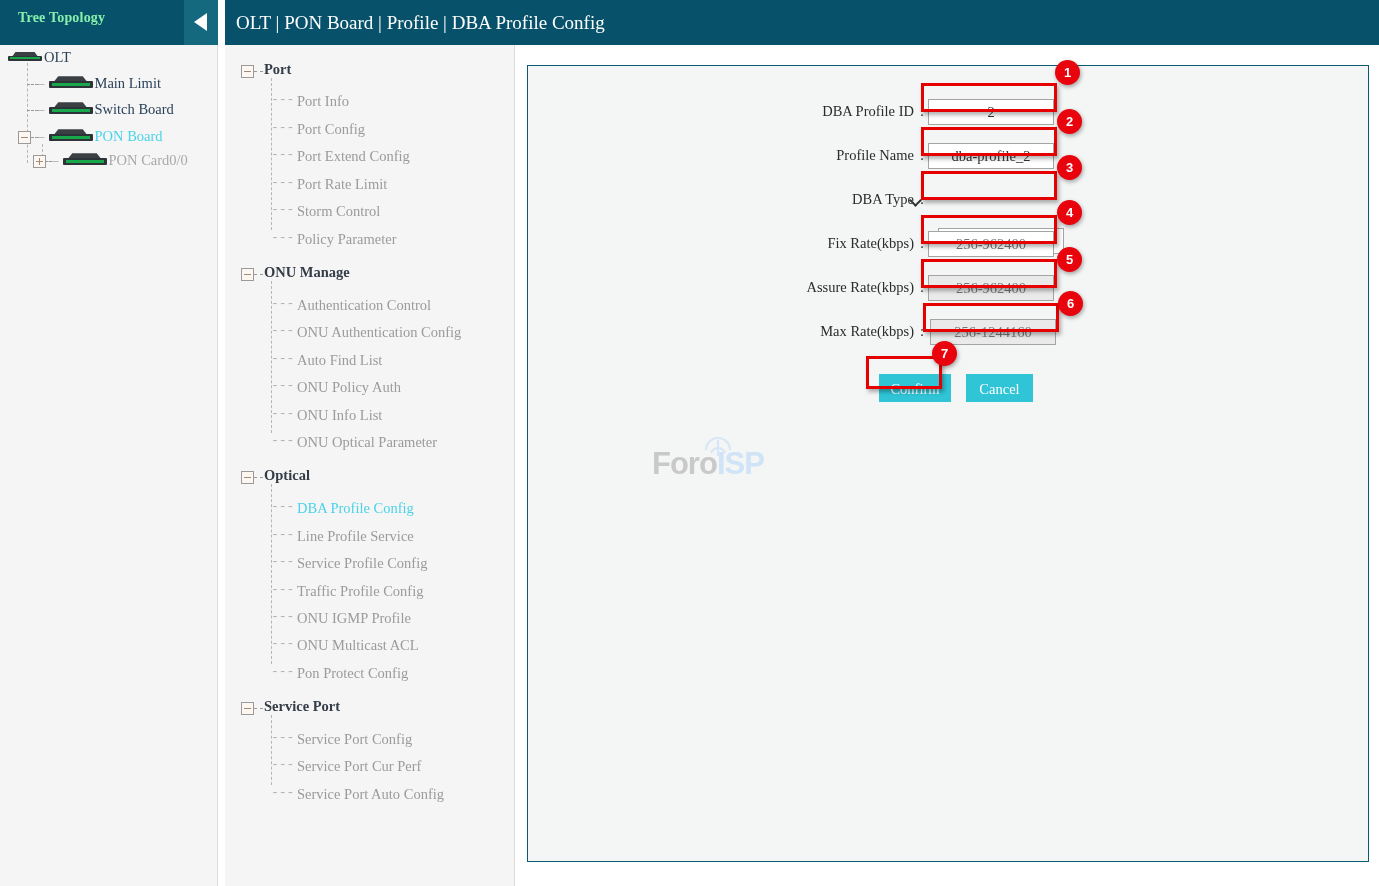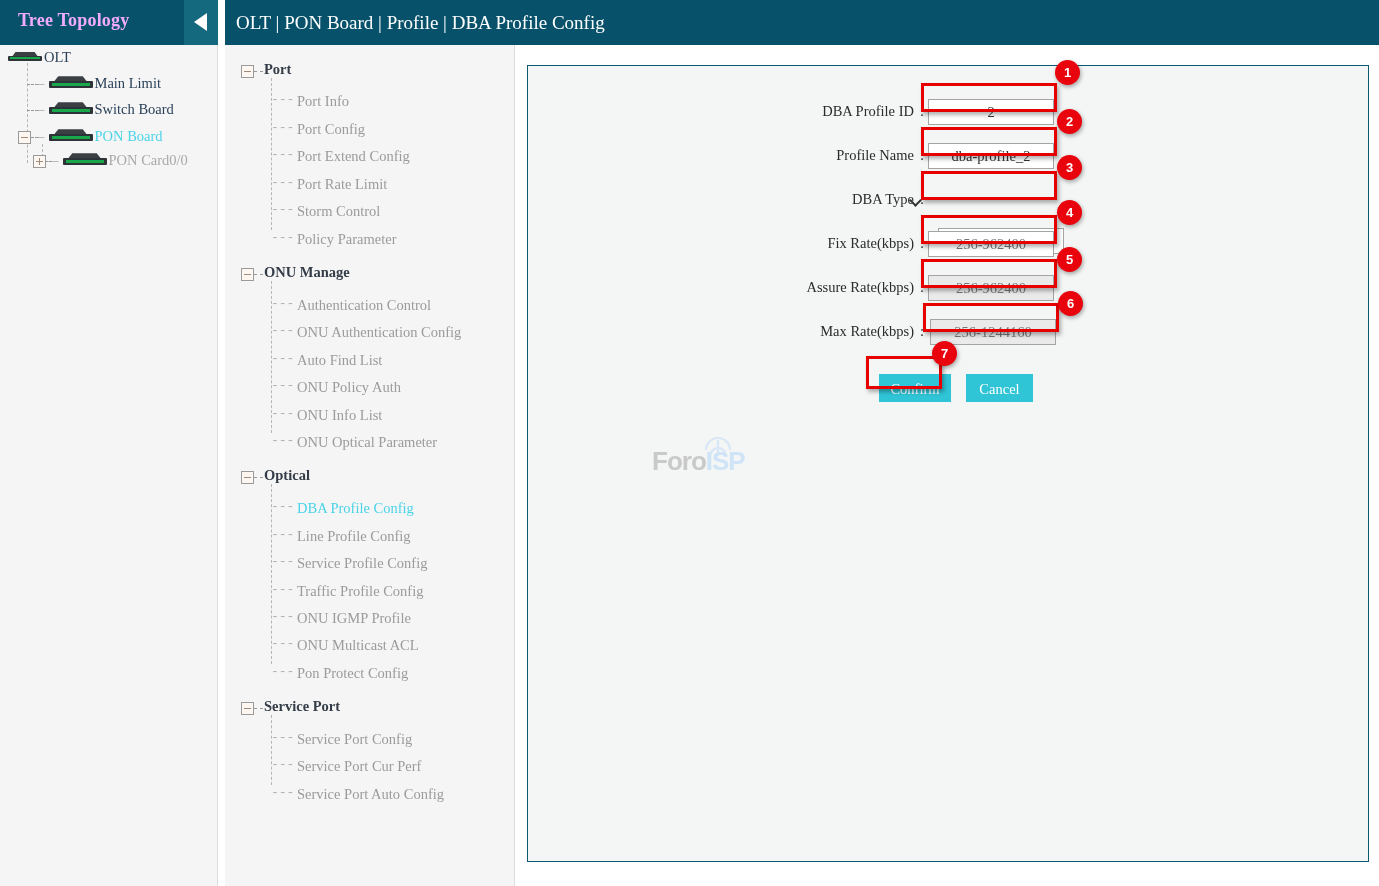--- a/index.html
+++ b/index.html
@@ -17,21 +17,21 @@
     position: absolute; left: 0; top: 0; width: 218px; height: 886px;
     background: #f5f5f5;
     border-right: 1px solid #dcdcdc;
   }
   #sidebar-header {
     position: absolute; left: 0; top: 0; width: 218px; height: 45px;
     background: #07526a;
   }
   #sidebar-title {
     position: absolute; left: 18px; top: 10px;
-    color: #f0abfc; font-size: 18px; font-weight: bold;
+    color: #86efac; font-size: 14px; font-weight: bold;
     font-family: "Liberation Serif", serif;
     letter-spacing: .2px;
   }
   #collapse-btn {
     position: absolute; left: 184px; top: 0; width: 34px; height: 45px;
     background: #14697f; cursor: pointer;
   }
   #collapse-tri {
     position: absolute; left: 10px; top: 13px;
     width: 0; height: 0;
@@ -177,21 +177,21 @@
   }
 
   
   #watermark {
     position: absolute; left: 124px; top: 372px; width: 110px; height: 44px;
     pointer-events: none; user-select: none;
   }
   #wm-text {
     position: absolute; left: 0; top: 8px;
     font-family: "Liberation Sans", sans-serif;
-    font-size: 26px; font-weight: bold; letter-spacing: -1px;
+    font-size: 31px; font-weight: bold; letter-spacing: -1px;
   }
   .wm-a { color: #c9c9c9; }
   .wm-b { color: #cfe4f6; }
 </style>
 </head>
 <body>
 
 <div id="app">
 
   <div id="sidebar">
@@ -322,21 +322,21 @@
     <div class="nav-root" style="left:39px; top:421px;">
       <span class="rlabel">Optical</span>
     </div>
     <div class="vdash" style="left:46px; top:439px; height:180px;"></div>
     <div class="nav-leaf" style="left:46px; top:454px;">
       <span class="tick">---</span>
       <span class="llabel active" style="margin-left:26px;">DBA Profile Config</span>
     </div>
     <div class="nav-leaf" style="left:46px; top:482px;">
       <span class="tick">---</span>
-      <span class="llabel" style="margin-left:26px;">Line Profile Config</span>
+      <span class="llabel" style="margin-left:26px;">Line Profile Service</span>
     </div>
     <div class="nav-leaf" style="left:46px; top:509px;">
       <span class="tick">---</span>
       <span class="llabel" style="margin-left:26px;">Service Profile Config</span>
     </div>
     <div class="nav-leaf" style="left:46px; top:537px;">
       <span class="tick">---</span>
       <span class="llabel" style="margin-left:26px;">Traffic Profile Config</span>
     </div>
     <div class="nav-leaf" style="left:46px; top:564px;">

